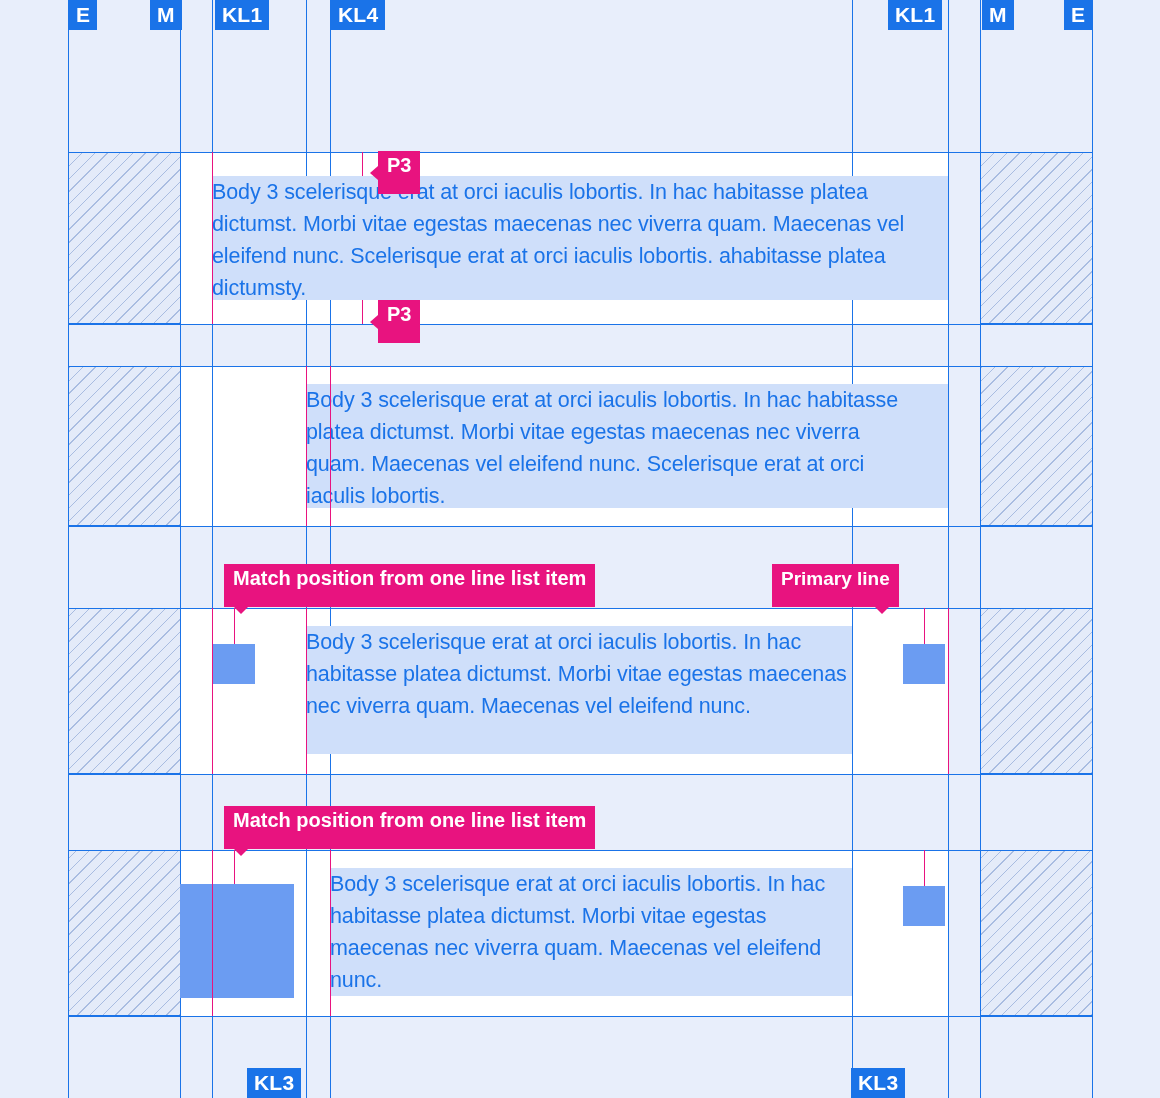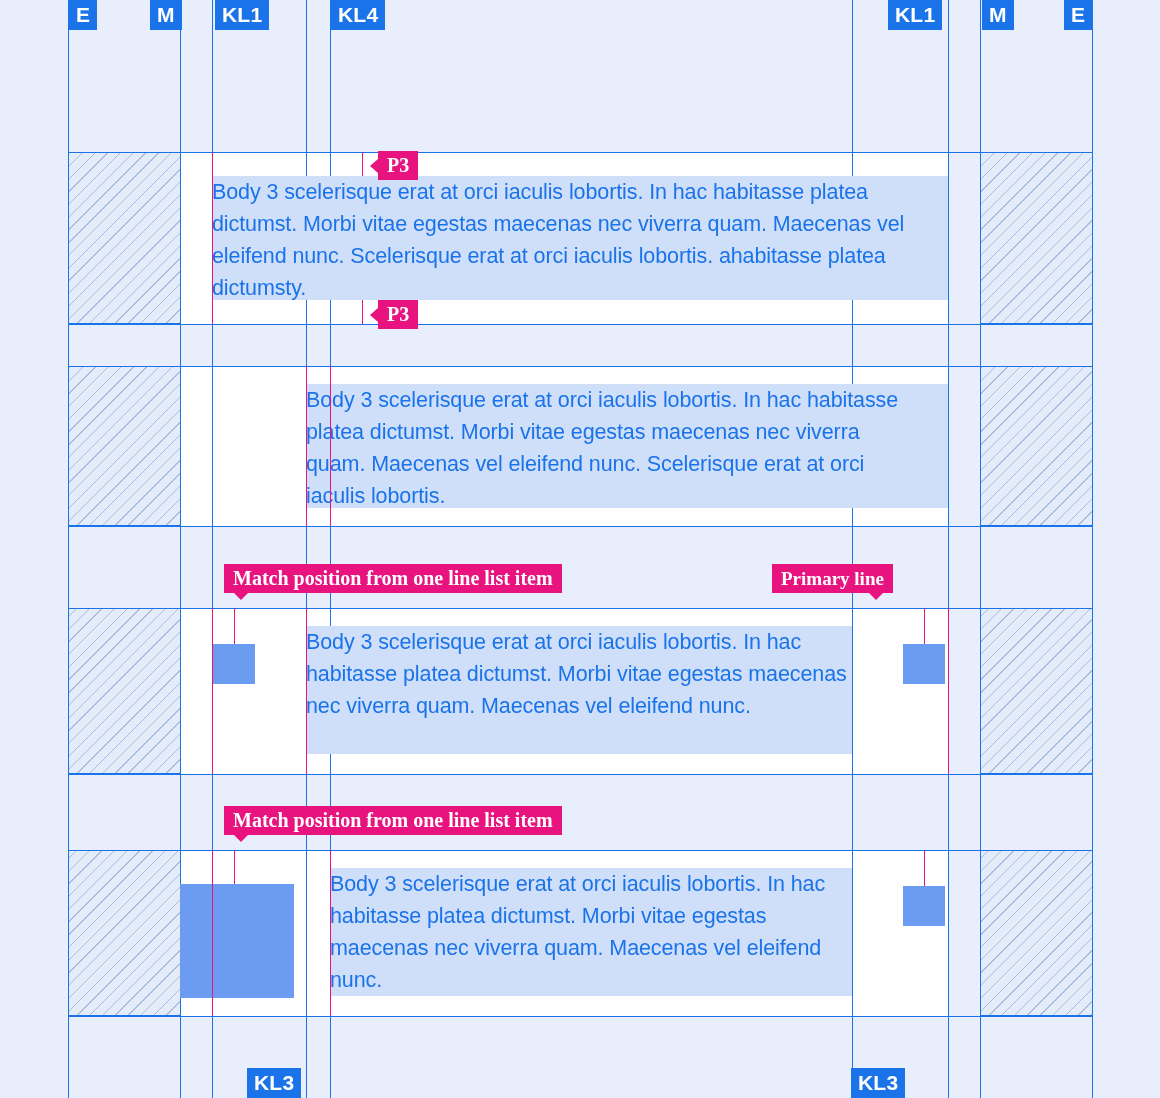--- a/index.html
+++ b/index.html
@@ -72,24 +72,23 @@
     padding:0 7px;
     letter-spacing:.2px;
     white-space:nowrap;
   }
 
   
   .chip{
     position:absolute;
     background:#e8137f; color:#ffffff;
     font-size:20px; font-weight:bold;
-    line-height:29px; height:29px;
+    line-height:29px; height:43px;
     padding:0 9px;
     white-space:nowrap;
-    font-family:Liberation Serif, serif;
   }
   .chip.sm{ font-size:19px; }
   
   .chip.notch-left::before{
     content:""; position:absolute;
     left:-8px; top:50%; transform:translateY(-50%);
     border-top:7px solid transparent;
     border-bottom:7px solid transparent;
     border-right:8px solid #e8137f;
   }

